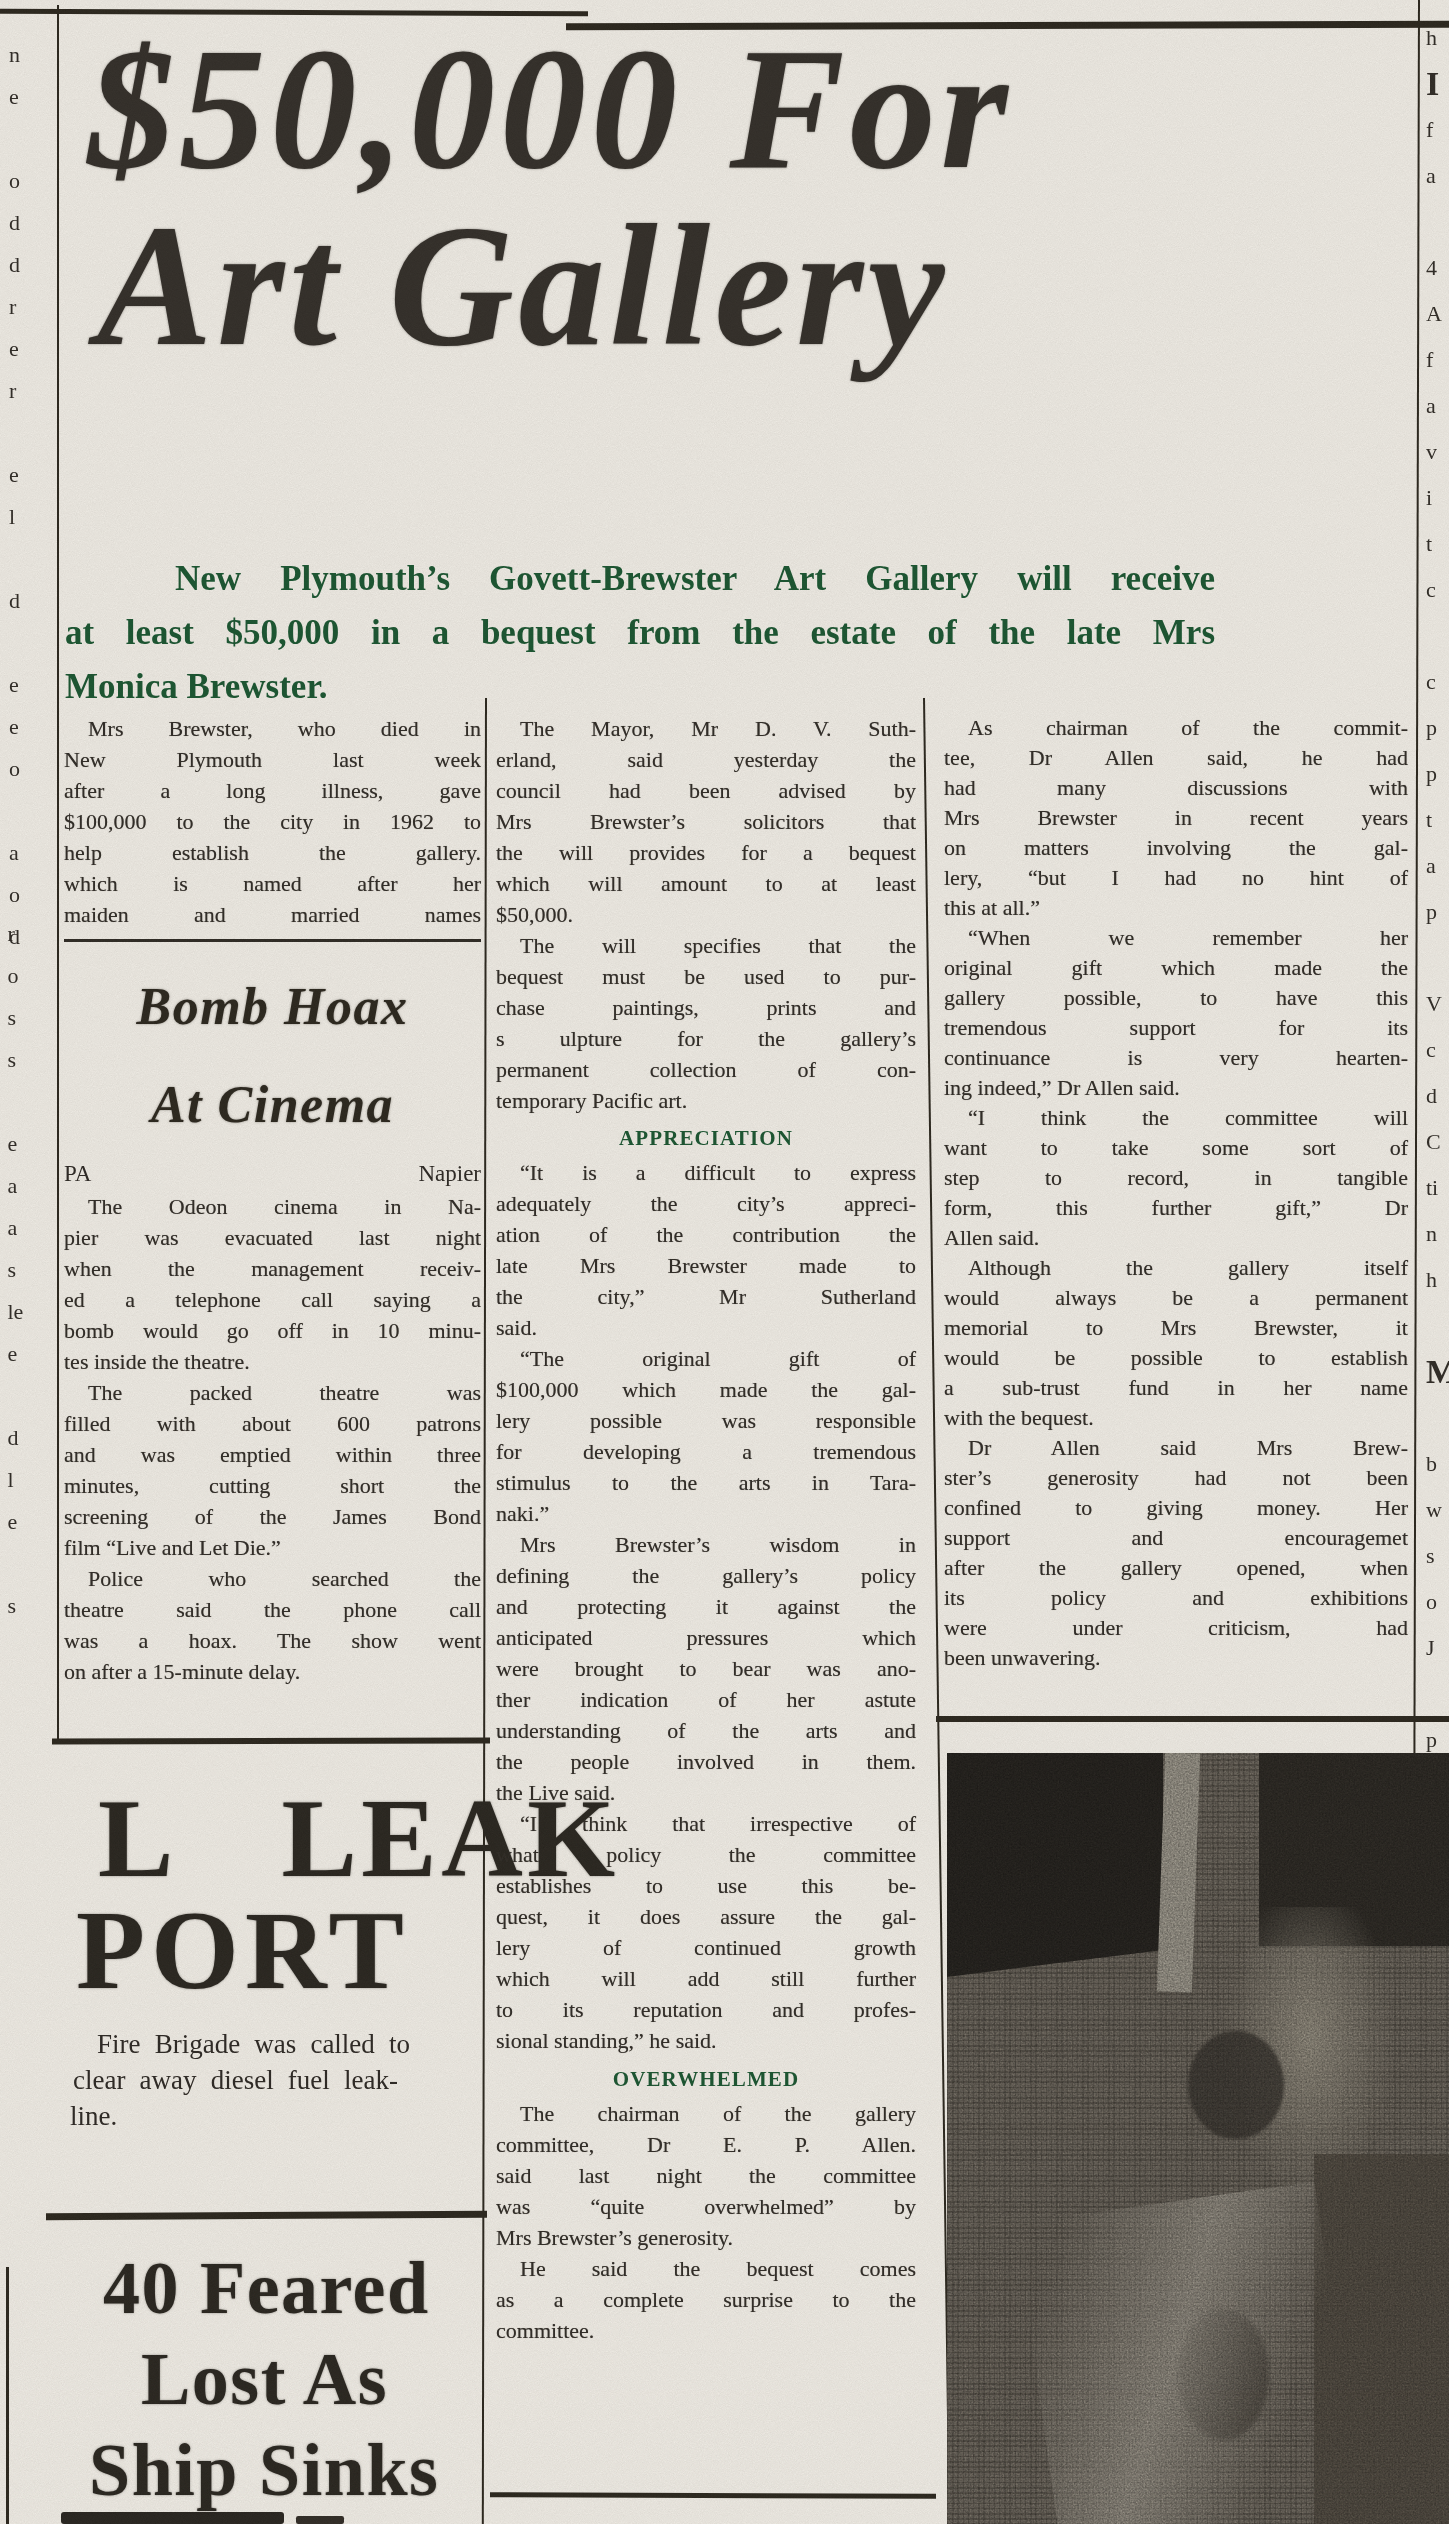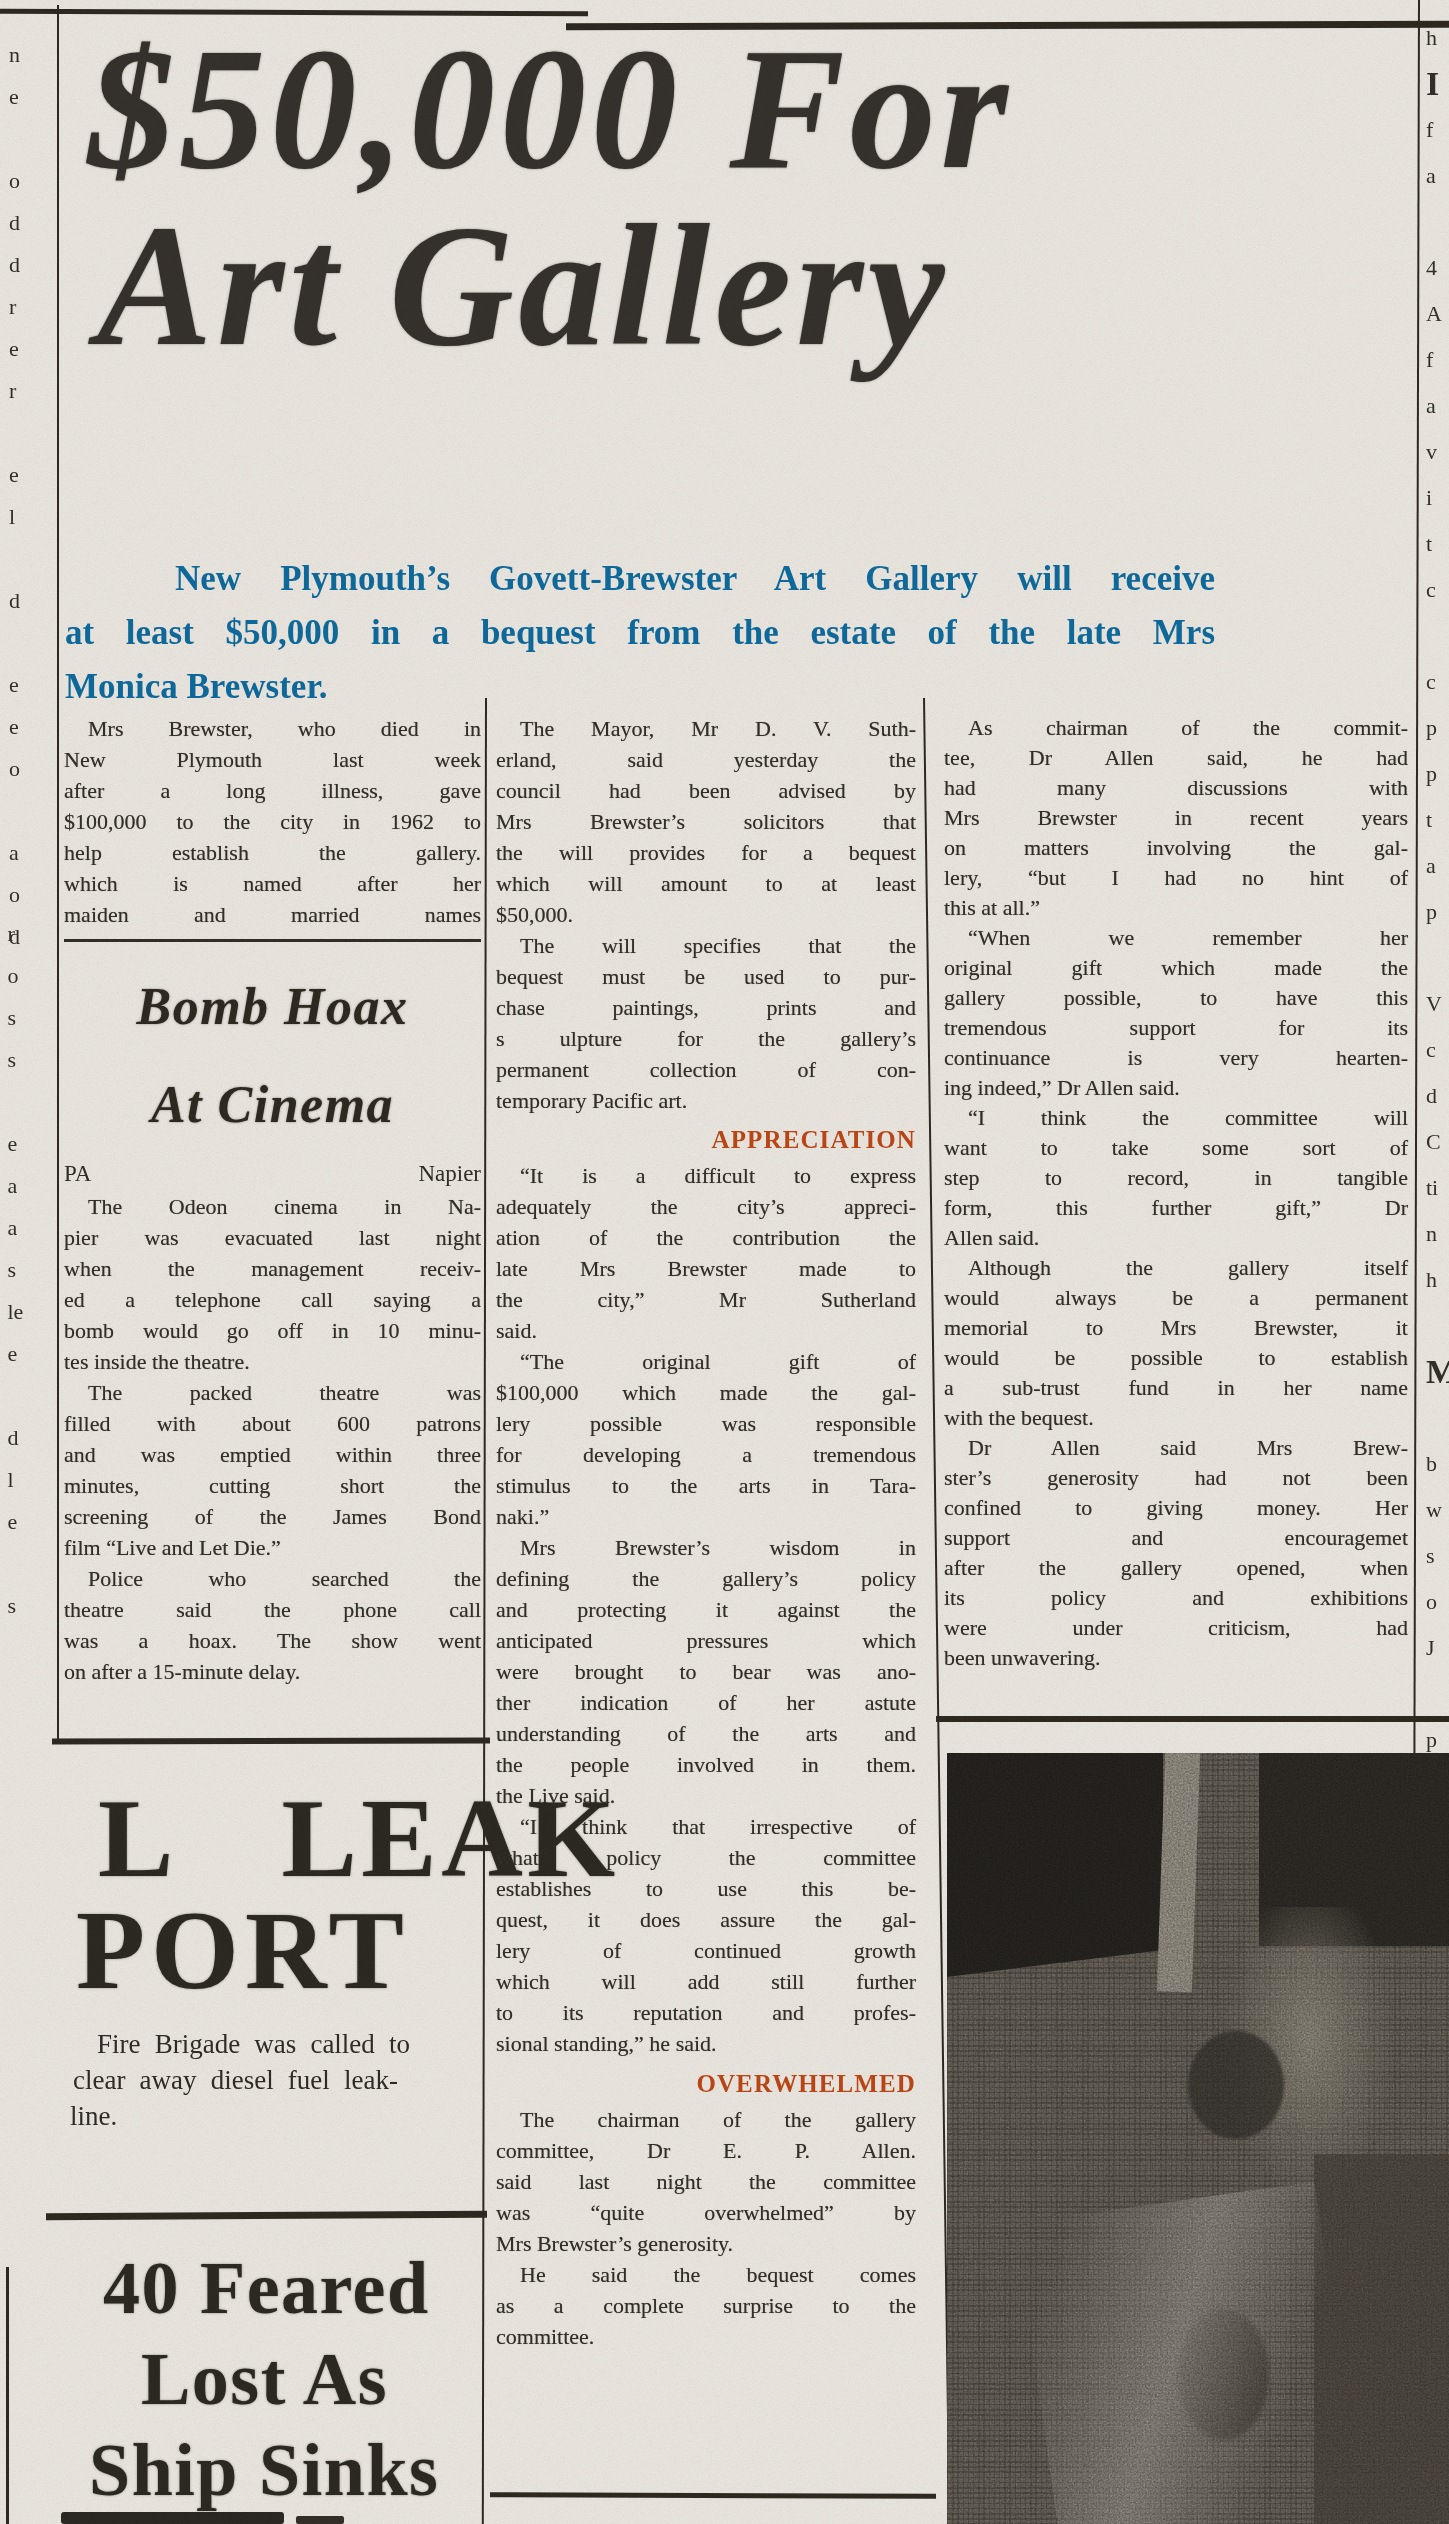--- a/index.html
+++ b/index.html
@@ -26,39 +26,39 @@
   #bottom-smudge-a{left:61px;top:2512px;width:223px;height:12px;background:#23201b;border-radius:3px;}
   #bottom-smudge-b{left:296px;top:2516px;width:48px;height:8.2px;background:#2c2822;border-radius:2.2px;}
   
   .headline{
     position:absolute;left:88px;font-style:italic;font-weight:700;
     font-size:173px;line-height:1;letter-spacing:4.5px;color:#2e2a25;
     text-shadow:0 0 2.2px rgba(46,42,37,.55);white-space:nowrap;
   }
   #headline-1{top:22px;}
   #headline-2{top:199px;left:97px;}
-  .lede{position:absolute;left:65px;top:552px;width:1150px;font-weight:700;font-size:35px;color:#0369a1;}
+  .lede{position:absolute;left:65px;top:552px;width:1150px;font-weight:700;font-size:35px;color:#14532d;}
   .lede .lline{line-height:54px;text-align:justify;text-align-last:justify;}
   .lede .lline.first{padding-left:110px;}
   .lede .lline.last{text-align-last:left;}
   
   .col{position:absolute;top:713px;}
   #col1{left:64px;width:417px;}
   #col2{left:496px;width:420px;}
   #col3{left:944px;width:464px;}
   .line{
     font-size:22px;line-height:31px;text-align:justify;text-align-last:justify;
     color:#2b2722;text-shadow:0 0 0.7px rgba(43,39,34,.5);
   }
   #col3 .line{line-height:30px;}
   .line.last{text-align-last:left;}
   .line.ind{text-indent:24px;}
   .subhead{
-    font-size:25px;font-weight:700;text-align:right;letter-spacing:1.1px;
-    margin:10.4px 0 6px;color:#c2410c;
+    font-size:21px;font-weight:700;text-align:center;letter-spacing:1.1px;
+    margin:10.4px 0 6px;color:#14532d;
   }
   .bomb-head{
     font-style:italic;font-weight:700;font-size:52px;line-height:98px;
     text-align:center;letter-spacing:1.5px;margin:16.4px 0 3px;color:#262219;
     text-shadow:0 0 2.2px rgba(38,34,25,.5);
   }
   .dateline{display:flex;justify-content:space-between;font-size:23px;line-height:34px;}
   .rule-thin{height:3px;background:#2a2620;margin-top:9px;}
   .bigline{font-weight:700;color:#24211b;text-shadow:0 0 2.2px rgba(36,33,27,.5);white-space:pre;}
   .leak1{font-size:113px;line-height:112px;word-spacing:77px;letter-spacing:4.5px;}

